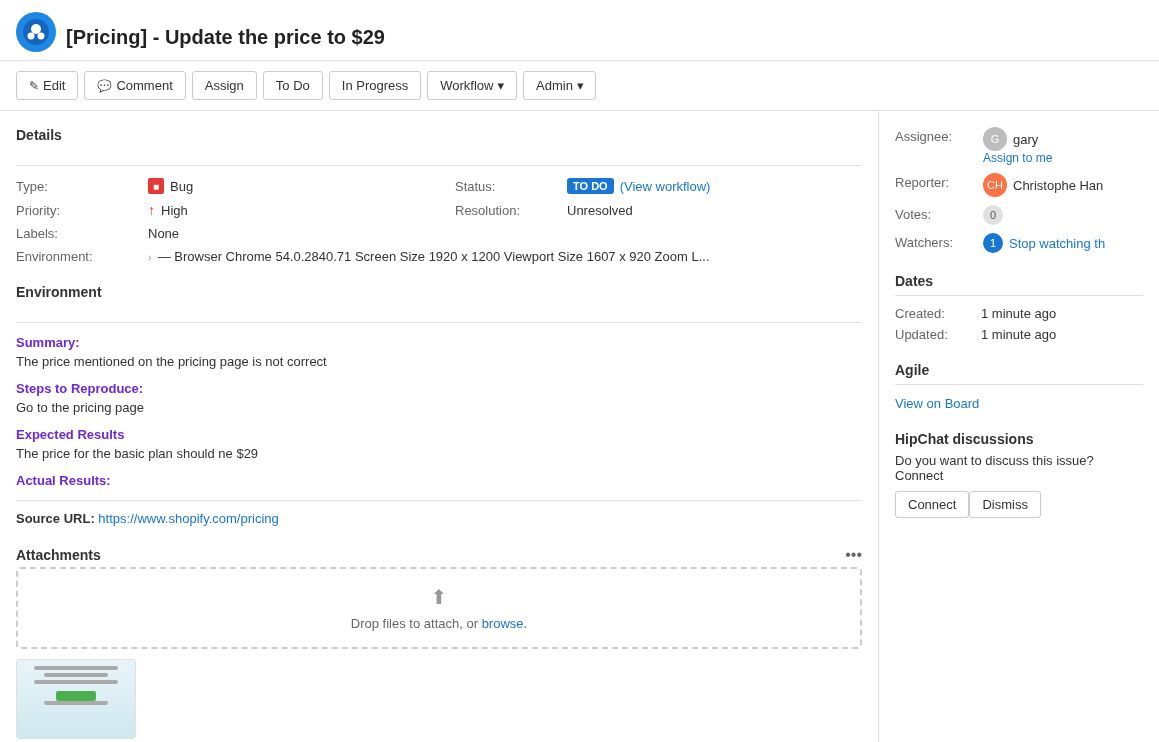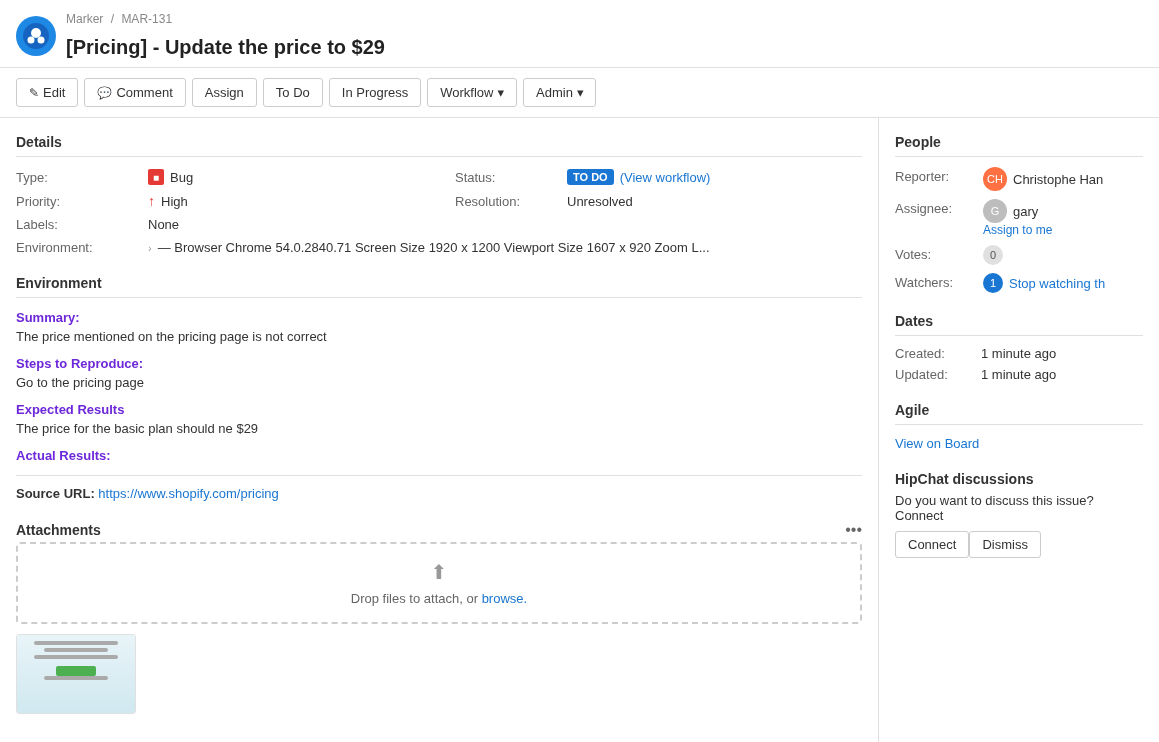--- a/index.html
+++ b/index.html
@@ -27,21 +27,21 @@
     .detail-label { color: #666; font-size: 13px; align-self: center; }
     .detail-value { font-size: 13px; color: #333; display: flex; align-items: center; gap: 6px; align-self: center; }
     .bug-icon { display: inline-flex; align-items: center; justify-content: center; width: 16px; height: 16px; background: #e53935; border-radius: 2px; color: white; font-size: 10px; font-weight: bold; }
     .priority-arrow { color: #e53935; font-size: 14px; }
     .status-badge { background: #1976d2; color: white; font-size: 11px; font-weight: bold; padding: 2px 6px; border-radius: 3px; }
     .workflow-link { color: #1976d2; text-decoration: none; font-size: 13px; }
     .unresolved { color: #333; }
     .env-chevron { color: #999; font-size: 11px; }
 
     .description-section { margin-bottom: 20px; }
-    .desc-section-title { font-size: 14px; font-weight: 700; color: #333; margin-bottom: 12px; padding-bottom: 6px; border-bottom: 1px solid #e0e0e0; }
+    .desc-section-title { font-size: 14px; font-weight: 700; color: #333; margin-bottom: 12px; padding-bottom: 22px; border-bottom: 1px solid #e0e0e0; }
     .desc-block { margin-bottom: 12px; }
     .desc-heading { font-size: 13px; font-weight: 700; color: #6d28d9; margin-bottom: 4px; }
     .desc-text { font-size: 13px; color: #333; }
     .desc-divider { border: none; border-top: 1px solid #e0e0e0; margin: 10px 0; }
     .source-url-label { font-size: 13px; font-weight: 700; color: #333; display: inline; }
     .source-link { color: #1976d2; text-decoration: none; font-size: 13px; }
 
     .attachments-section { }
     .attachments-header { display: flex; justify-content: space-between; align-items: center; margin-bottom: 3px; }
     .attachments-title { font-size: 14px; font-weight: 700; color: #333; }
@@ -93,25 +93,20 @@
 <div class="header">
   <div class="logo">
     <svg viewBox="0 0 28 28" xmlns="http://www.w3.org/2000/svg">
       <circle cx="14" cy="14" r="13" fill="#1565c0"></circle>
       <circle cx="14" cy="11" r="5" fill="white"></circle>
       <circle cx="9" cy="18" r="3.5" fill="white"></circle>
       <circle cx="19" cy="18" r="3.5" fill="white"></circle>
     </svg>
   </div>
   <div class="breadcrumb">
-    <div class="breadcrumb-nav">
-      <a>Marker</a>
-      <span>/</span>
-      <a>MAR-131</a>
-    </div>
     <div class="issue-title">[Pricing] - Update the price to $29</div>
   </div>
 </div>
 
 <div class="toolbar">
   <button class="toolbar-btn">
     <span class="icon">✎</span>
     <span>Edit</span>
   </button>
   <button class="toolbar-btn">
@@ -225,40 +220,39 @@
           <div class="thumb-line short"></div>
         </div>
       </div>
     </div>
 
   </div>
 
   <div class="sidebar">
 
     <div class="people-section">
-      <div class="sidebar-section-title">People</div>
-
-      <div class="person-row">
-        <div class="person-label">Reporter:</div>
-        <div class="person-info">
-          <div class="person-with-avatar">
-            <div class="avatar-reporter">CH</div>
-            <span class="person-name">Christophe Han</span>
-          </div>
-        </div>
-      </div>
 
       <div class="person-row">
         <div class="person-label">Assignee:</div>
         <div class="person-info">
           <div class="person-with-avatar">
             <div class="avatar avatar-gary">G</div>
             <span class="person-name">gary</span>
           </div>
           <a class="person-link">Assign to me</a>
+        </div>
+      </div>
+
+      <div class="person-row">
+        <div class="person-label">Reporter:</div>
+        <div class="person-info">
+          <div class="person-with-avatar">
+            <div class="avatar-reporter">CH</div>
+            <span class="person-name">Christophe Han</span>
+          </div>
         </div>
       </div>
 
       <div class="person-row">
         <div class="person-label">Votes:</div>
         <div class="person-info">
           <span class="votes-badge">0</span>
         </div>
       </div>
 

